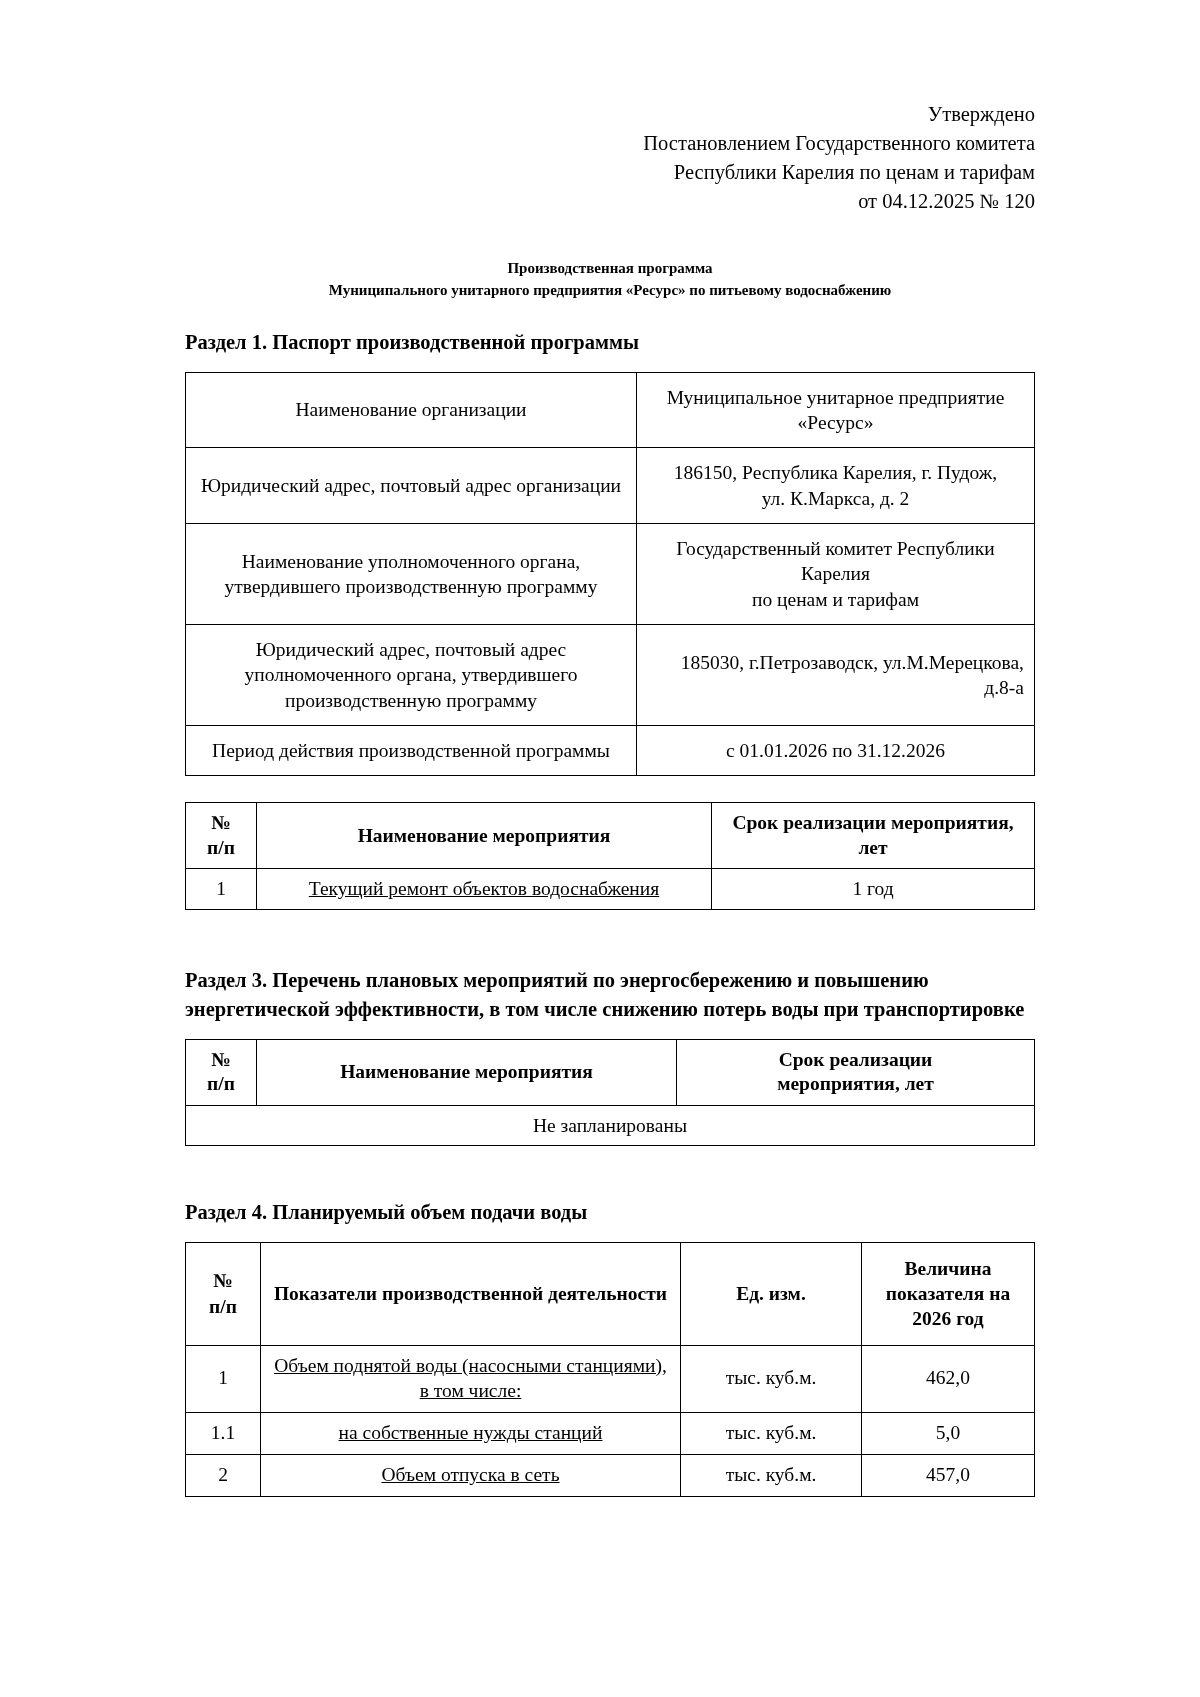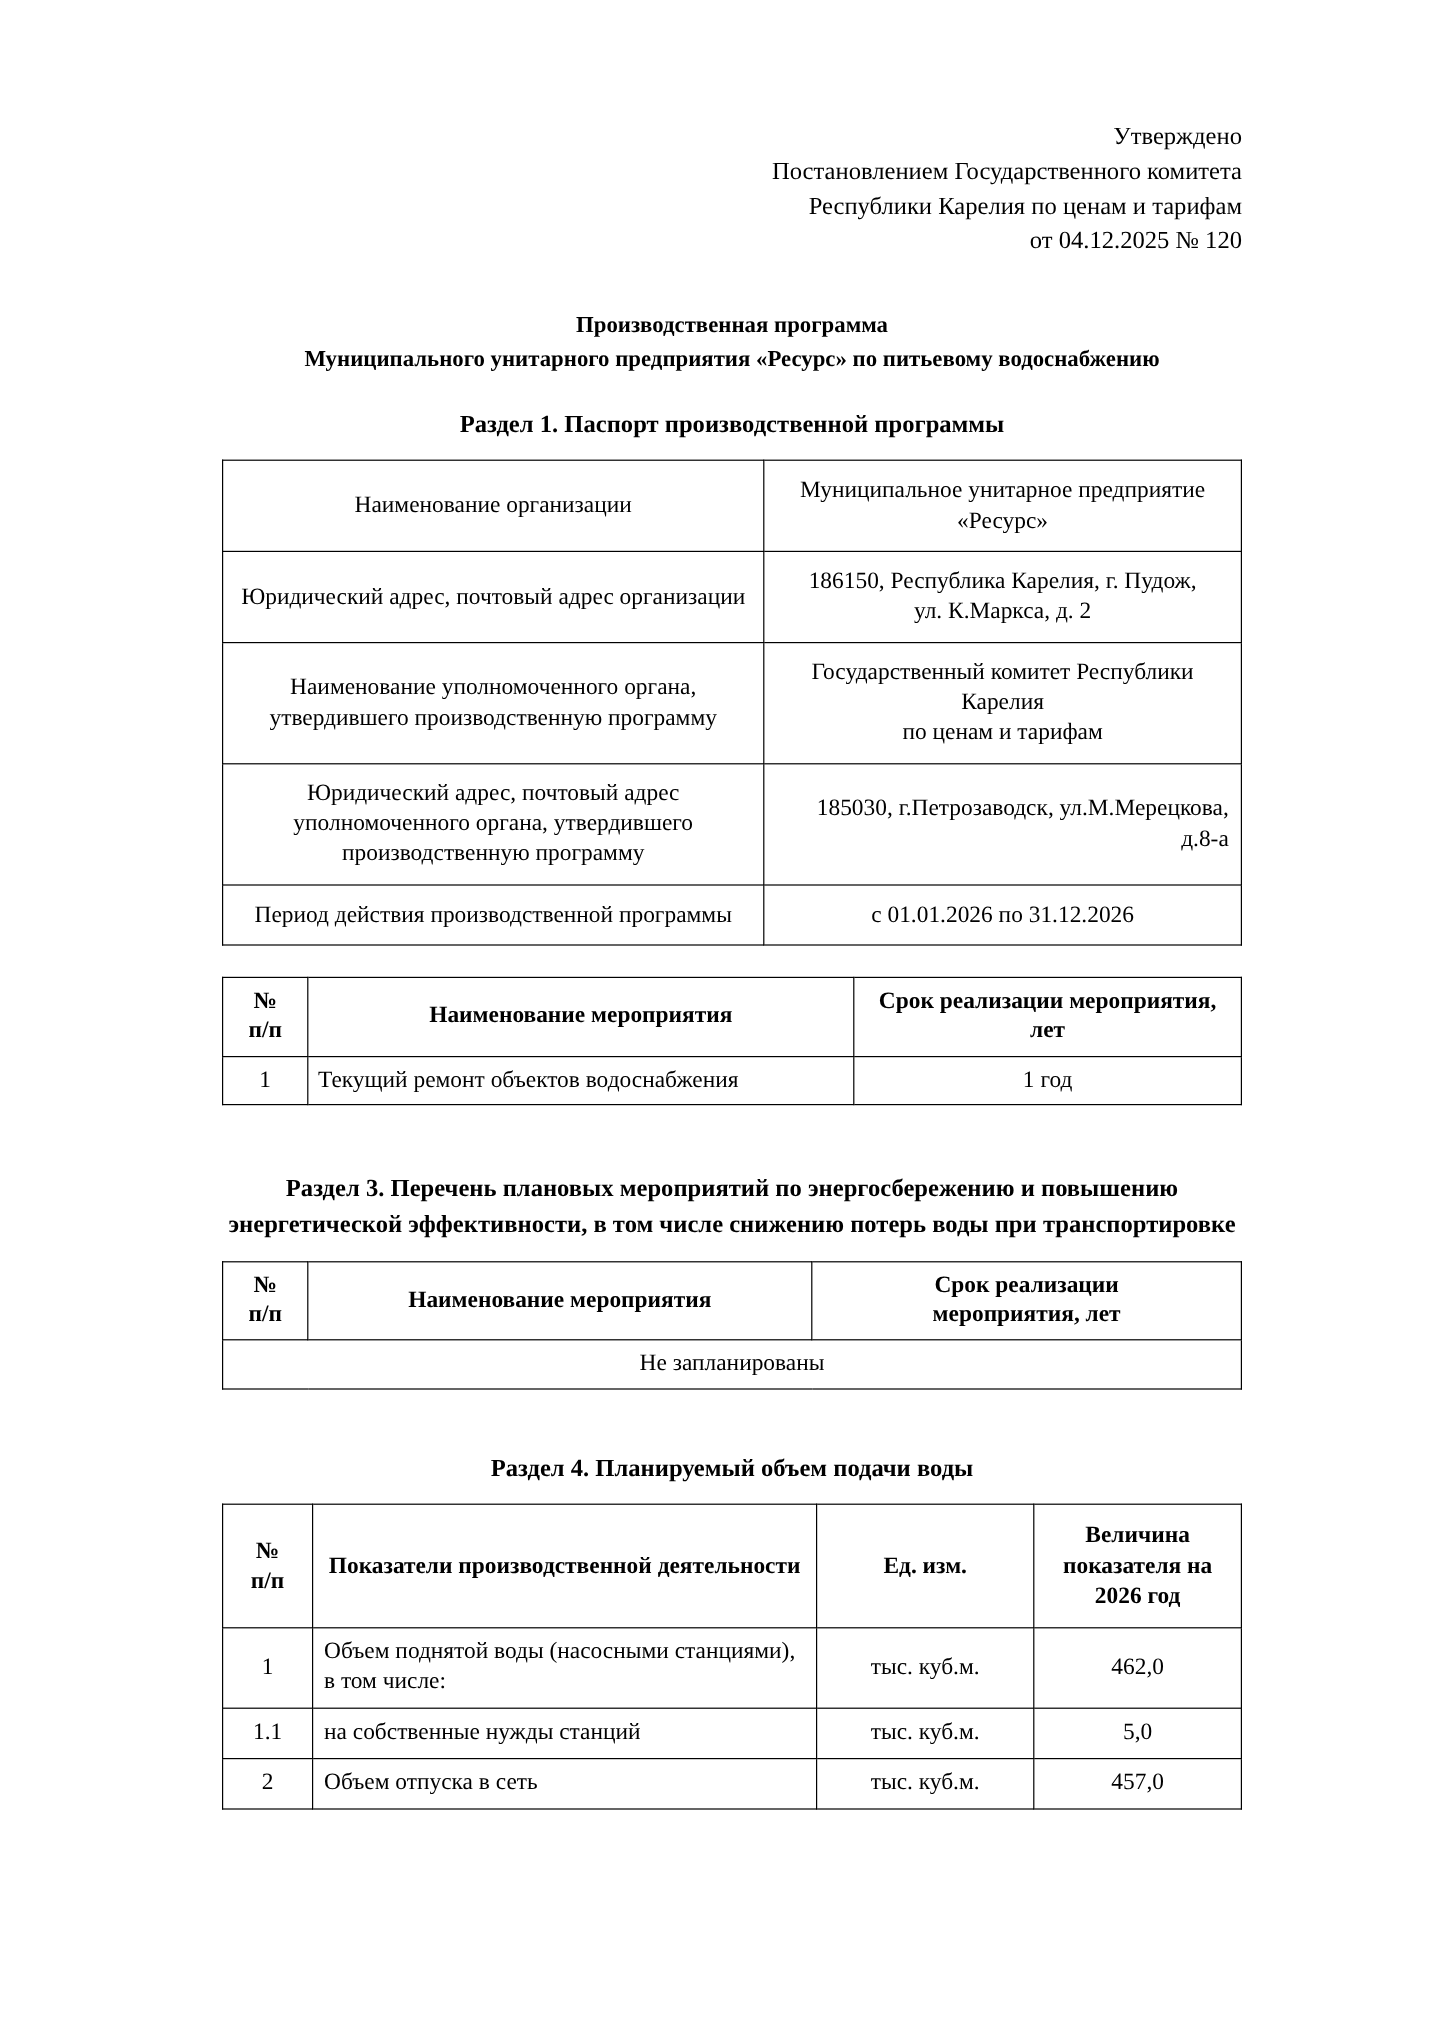--- a/index.html
+++ b/index.html
@@ -28,28 +28,28 @@
     font-size: 20.5px;
     line-height: 1.42;
     margin-bottom: 42px;
   }
   .approval div { white-space: nowrap; }
 
   
   .doc-title {
     text-align: center;
     font-weight: bold;
-    font-size: 19px;
+    font-size: 15px;
     line-height: 1.45;
     margin-top: 31px;
   }
   .doc-title .line2 { display: block; }
 
   .section-title {
-    text-align: center;
+    text-align: left;
     font-weight: bold;
     font-size: 20.5px;
     line-height: 1.45;
     margin: 26px 0 14px 0;
   }
   .section-title.tight { margin-top: 30px; }
 
   
   table {
     border-collapse: collapse;
@@ -57,21 +57,21 @@
     font-size: 19.5px;
     table-layout: fixed;
   }
   table td, table th {
     border: 1px solid #000000;
     padding: 7px 8px;
     vertical-align: middle;
     font-weight: normal;
   }
   .t-center { text-align: center; }
-  .t-left { text-align: left; }
+  .t-left { text-align: center; text-decoration: underline; }
 
   
   .passport td {
     text-align: center;
     line-height: 1.3;
     padding: 12px 10px;
   }
   .passport td.label { width: 430px; }
 
   

